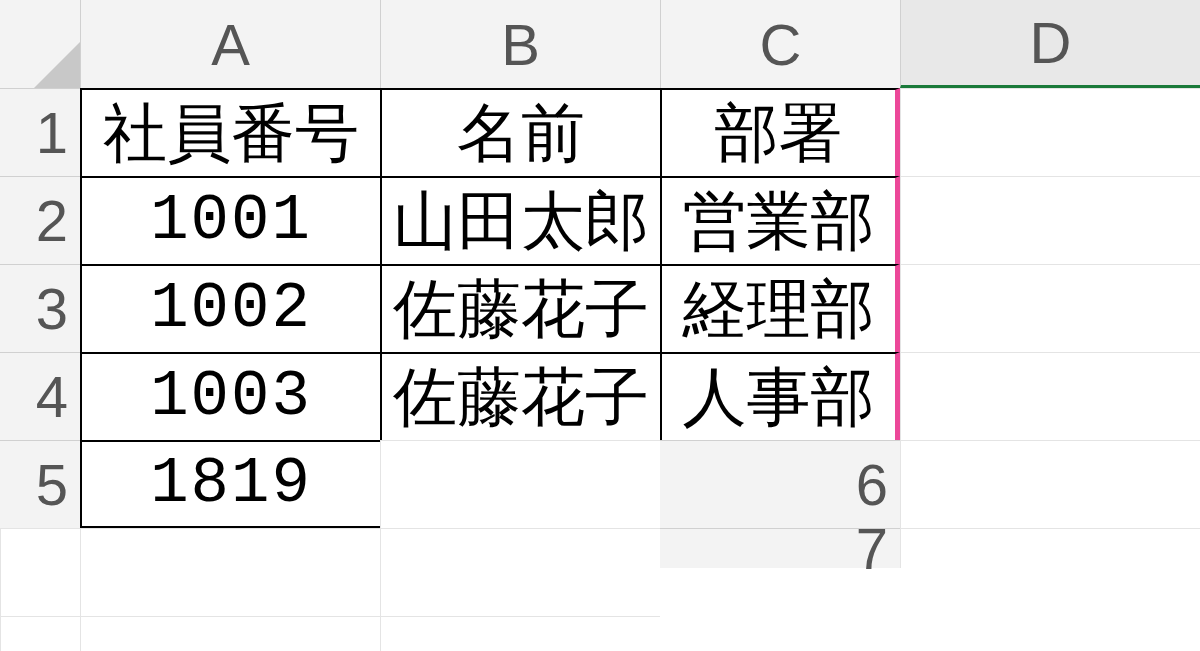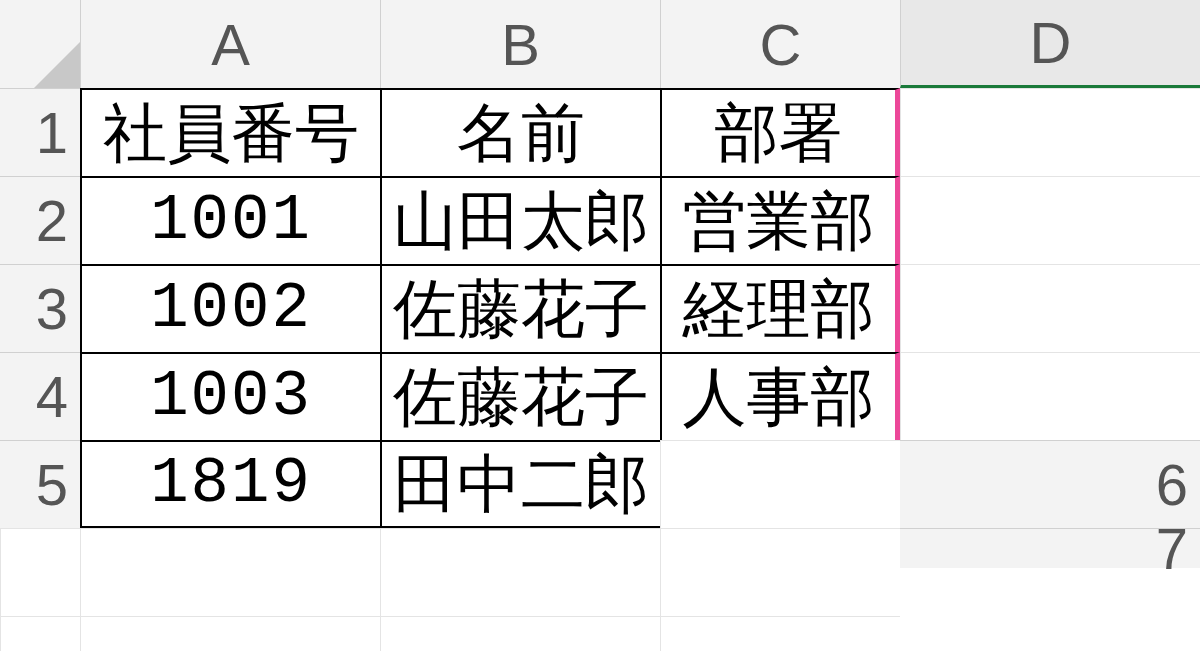--- a/index.html
+++ b/index.html
@@ -60,21 +60,20 @@
   <div class="cell empty"></div>
 
   <div class="rowhdr">4</div>
   <div class="cell ib bl num">1003</div>
   <div class="cell ib il">佐藤花子</div>
   <div class="cell ib il br">人事部</div>
   <div class="cell empty"></div>
 
   <div class="rowhdr">5</div>
   <div class="cell ib bl bb num">1819</div>
-  <div class="cell ib il bb">田中二郎</div>
   <div class="cell empty"></div>
 
   <div class="rowhdr">6</div>
   <div class="cell empty"></div>
   <div class="cell empty"></div>
   <div class="cell empty"></div>
   <div class="cell empty"></div>
 
   <div class="rowhdr" style="height:40px">7</div>
   <div class="cell empty" style="height:40px"></div>

